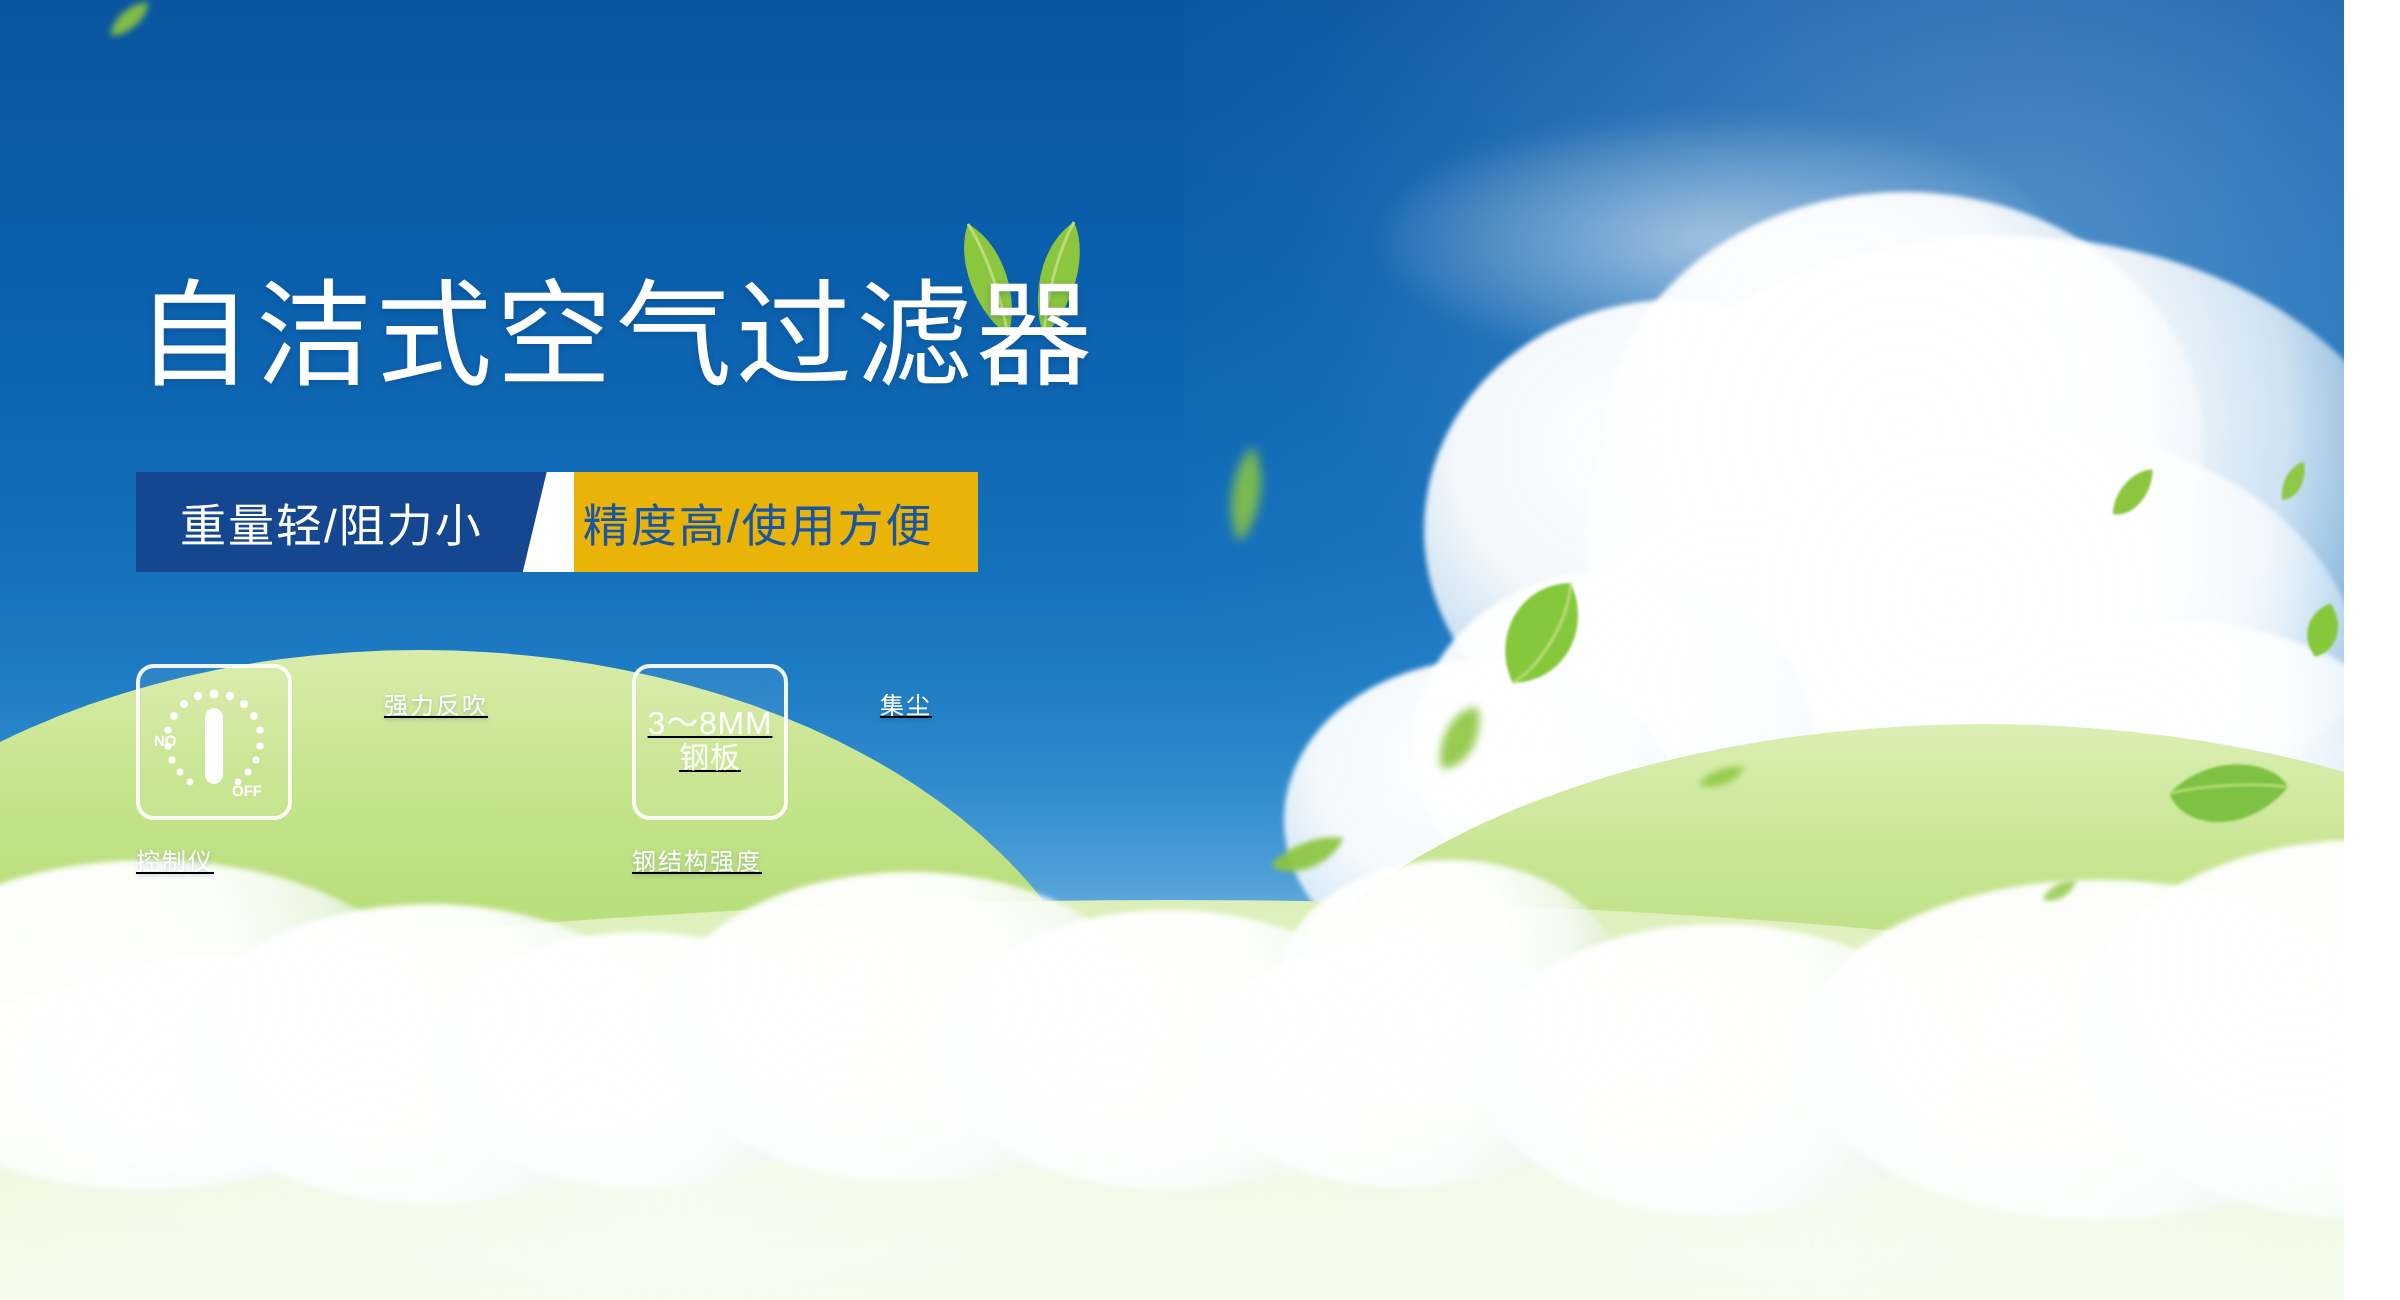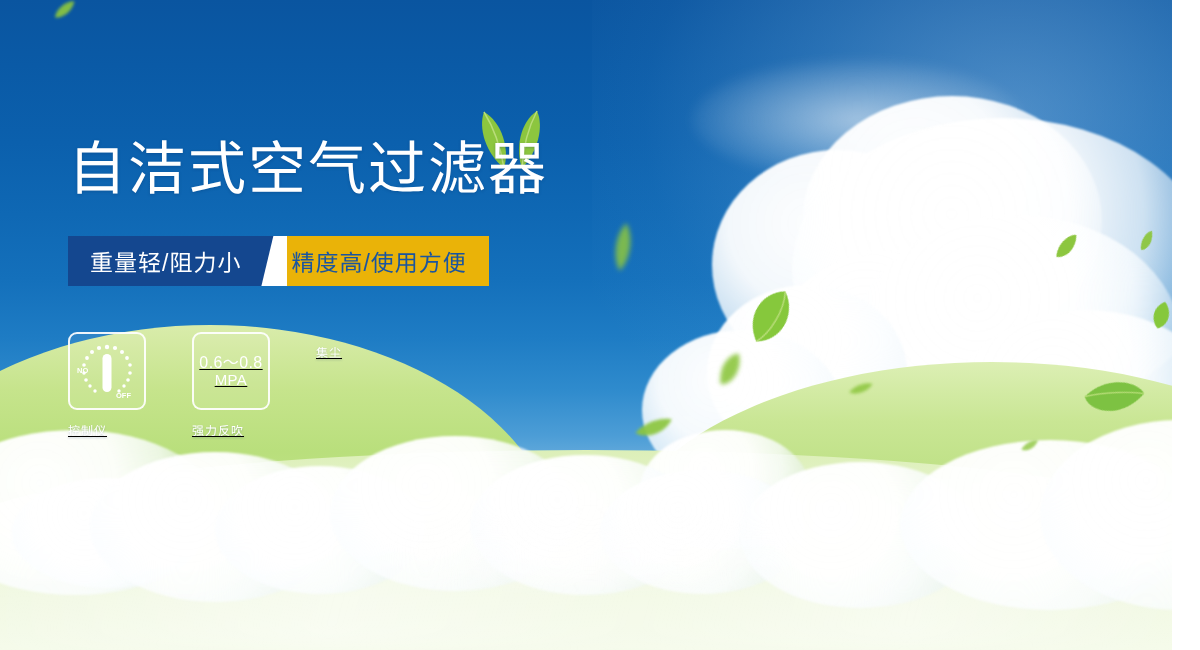--- a/index.html
+++ b/index.html
@@ -465,30 +465,33 @@
           </g>
           <rect x="28.5" y="16" width="9" height="38" rx="4.5" fill="#ffffff"></rect>
           <text x="3" y="35" font-family="'Liberation Sans', sans-serif" font-size="7.5" fill="#ffffff" font-weight="bold">NO</text>
           <text x="42" y="60" font-family="'Liberation Sans', sans-serif" font-size="7.5" fill="#ffffff" font-weight="bold">OFF</text>
         </svg>
       </div>
       <div class="f-caption">控制仪</div>
     </div>
 
     <div class="feature">
+      <div class="f-caption">强力反吹</div>
+    </div>
+
+
+    <div class="feature">
       <div class="f-box">
         <div class="f-text">
-          <span>0.6～0.8</span>
-          <span class="small">MPA</span>
+          <span>3～8MM</span>
+          <span class="small">钢板</span>
         </div>
       </div>
-      <div class="f-caption">强力反吹</div>
+      <div class="f-caption">钢结构强度</div>
     </div>
-
-
 
     <div class="feature">
       <div class="f-caption">集尘</div>
     </div>
 
   </div>
 
   <div class="leaf" style="left:634px; top:418px; width:40px; height:20px; transform:rotate(-10deg); filter:blur(1.4px); opacity:.92;">
     <svg viewBox="0 0 44 22">
         <path d="M1 13 C11 3, 33 0, 43 5 C33 19, 11 22, 1 13 Z" fill="#8cc63f"></path>

